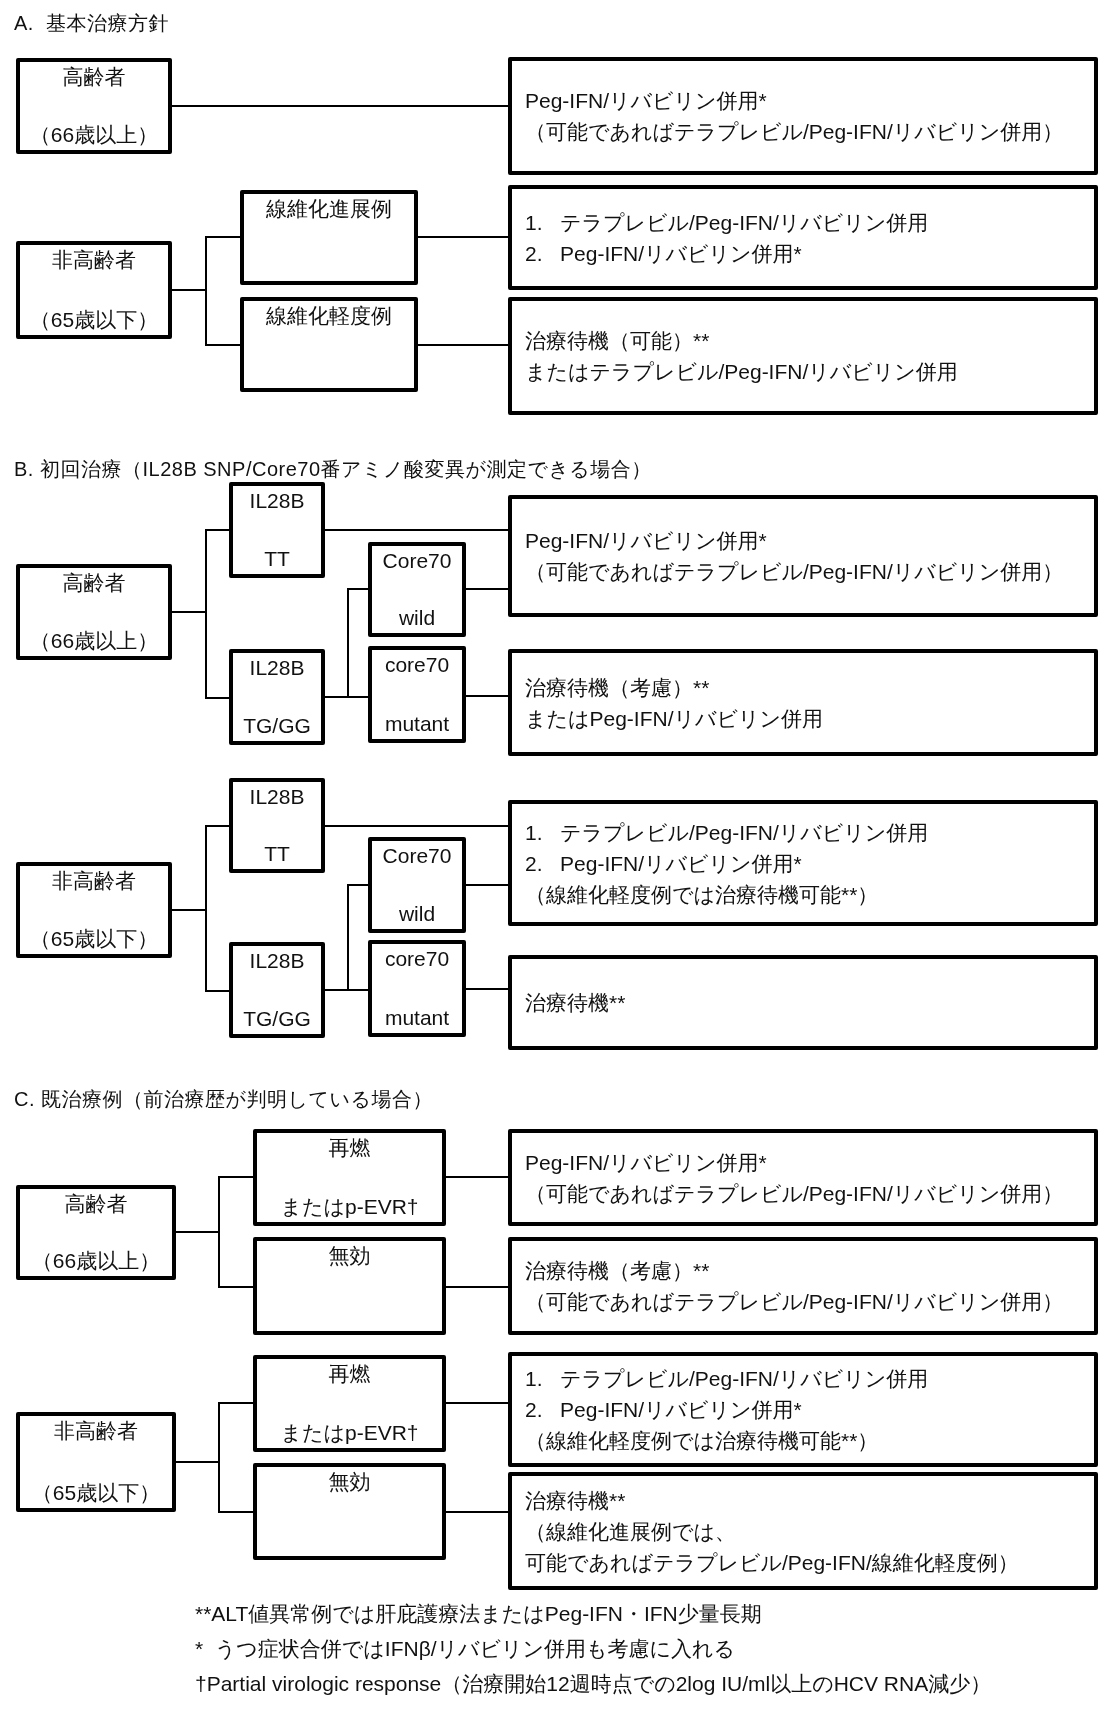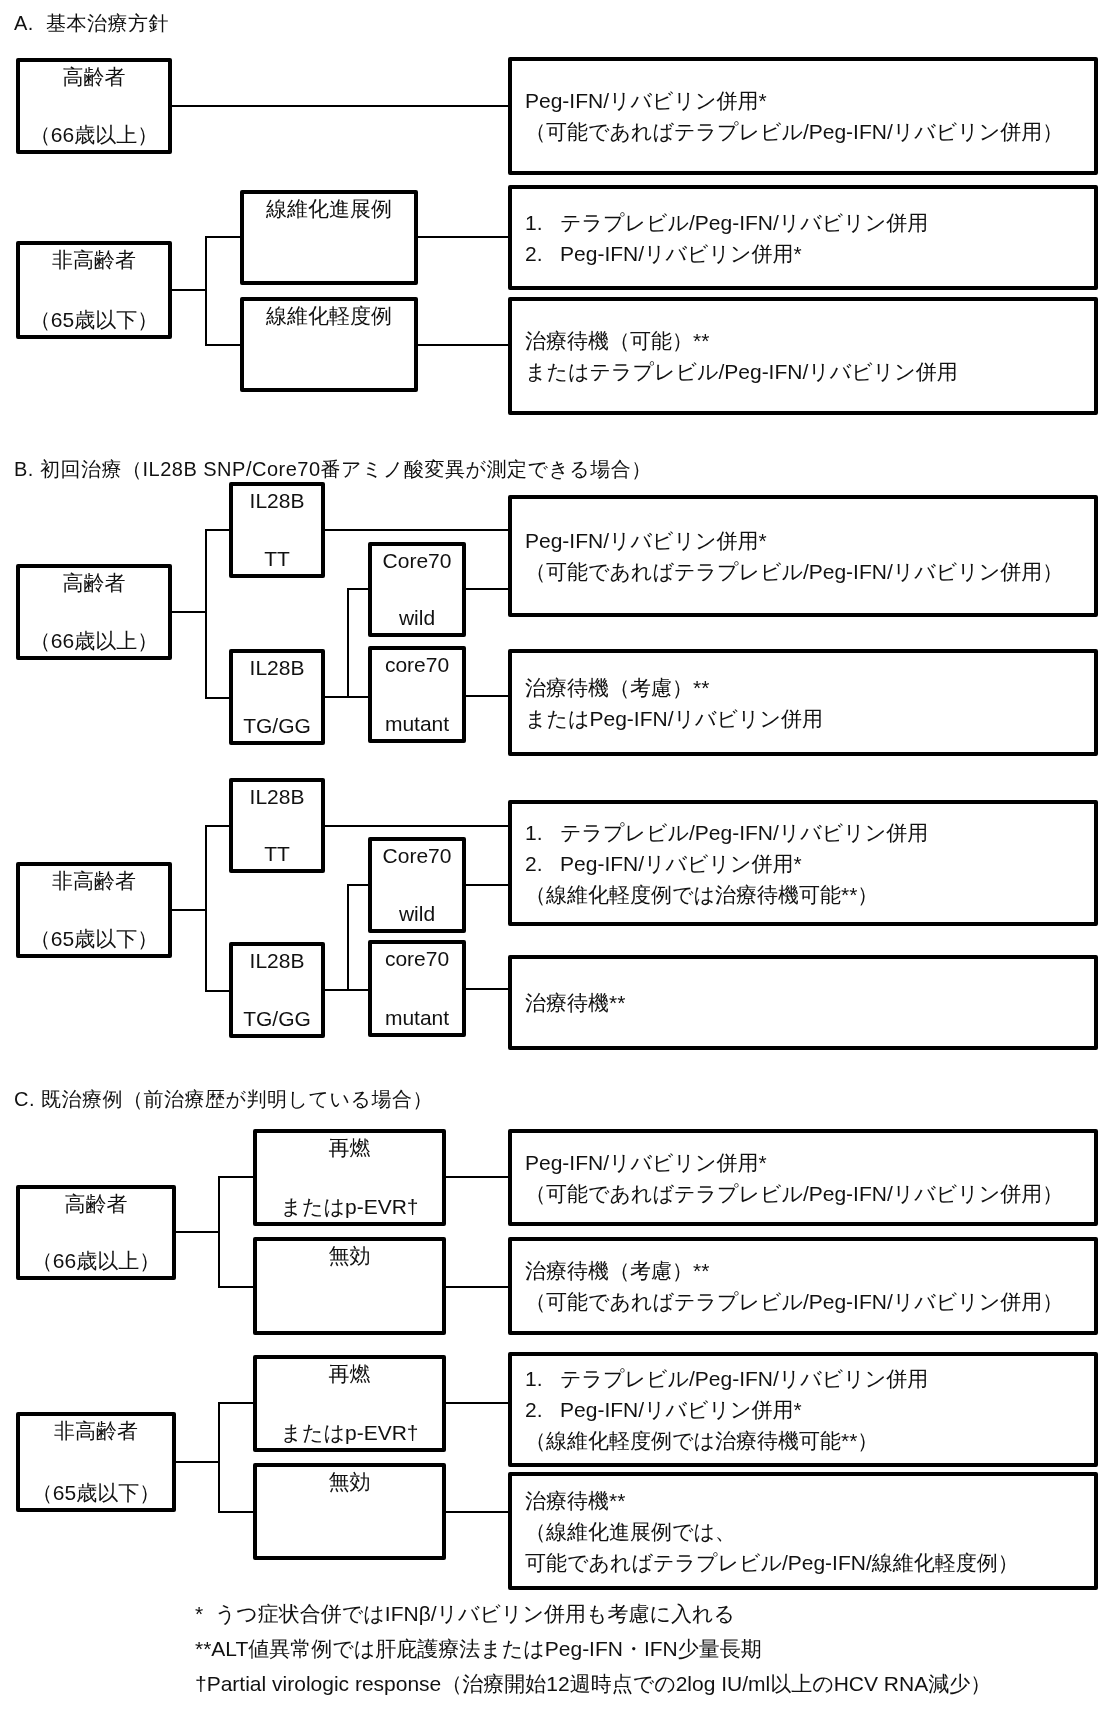--- a/index.html
+++ b/index.html
@@ -202,18 +202,18 @@
   <i class="hl" style="left:446px;top:1176px;width:62px;"></i>
   <i class="hl" style="left:446px;top:1286px;width:62px;"></i>
   <i class="hl" style="left:176px;top:1461px;width:43px;"></i>
   <i class="vl" style="left:218px;top:1402px;height:111px;"></i>
   <i class="hl" style="left:218px;top:1402px;width:35px;"></i>
   <i class="hl" style="left:218px;top:1511px;width:35px;"></i>
   <i class="hl" style="left:446px;top:1402px;width:62px;"></i>
   <i class="hl" style="left:446px;top:1511px;width:62px;"></i>
 
   <div class="footnotes">
+    <div class="ln">**ALT値異常例では肝庇護療法またはPeg-IFN・IFN少量長期</div>
     <div class="ln">*  うつ症状合併ではIFNβ/リバビリン併用も考慮に入れる</div>
-    <div class="ln">**ALT値異常例では肝庇護療法またはPeg-IFN・IFN少量長期</div>
     <div class="ln">†Partial virologic response（治療開始12週時点での2log IU/ml以上のHCV RNA減少）</div>
   </div>
 
 </div>
 
 </body></html>

